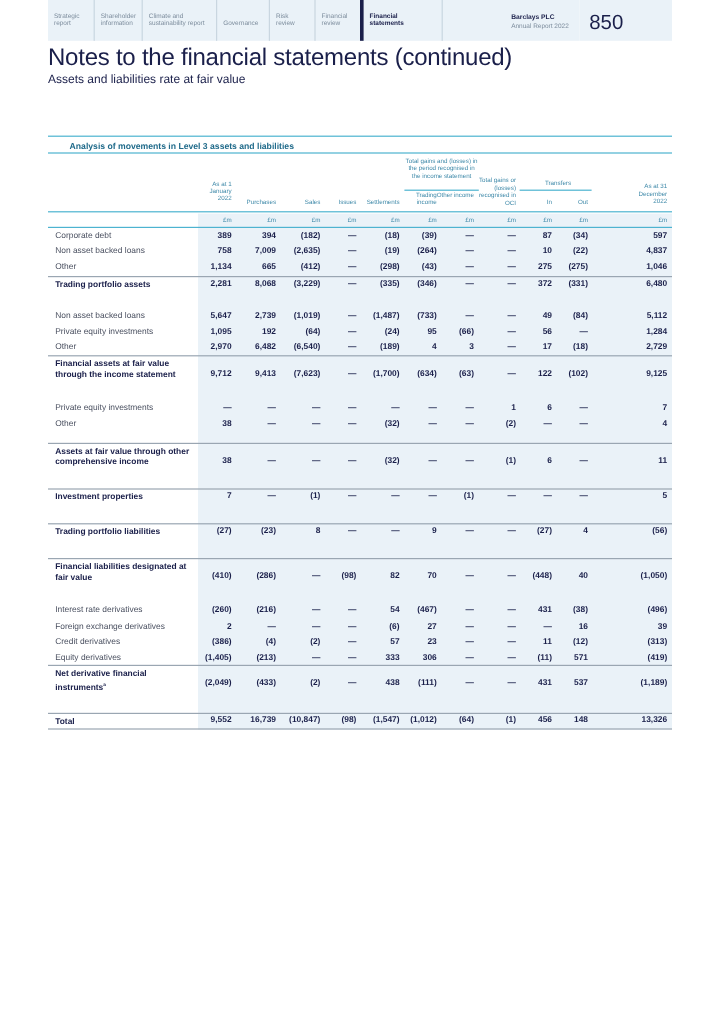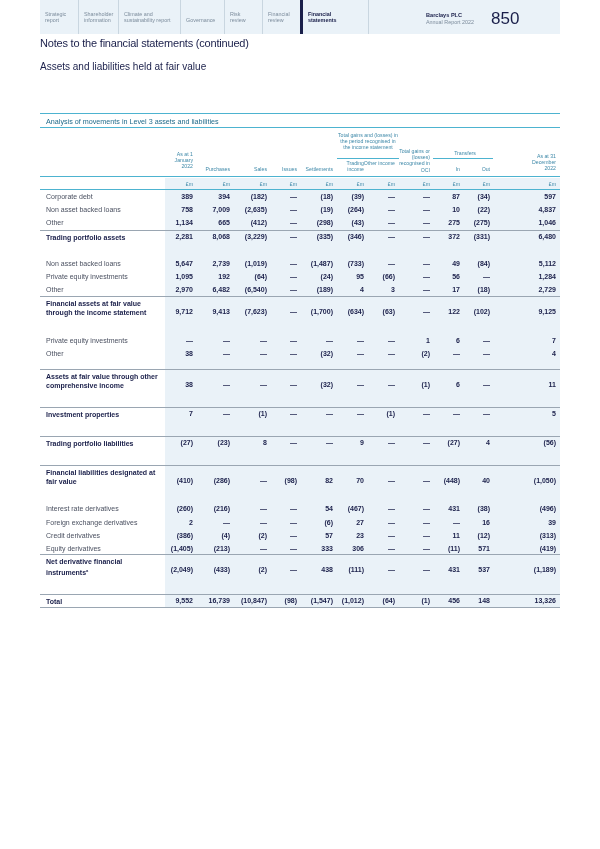--- a/index.html
+++ b/index.html
@@ -6,24 +6,24 @@
   body { width: 600px; height: 849px; background: #ffffff; font-family: "Liberation Sans", sans-serif; color: #1a1f4a; position: relative; overflow: hidden; }
   .topnav { position: absolute; left: 40px; top: 0; width: 443px; height: 34px; background: #eaf2f8; display: flex; }
   .navitem { border-left: 1px solid #c9d6e0; padding: 11px 5px 0 5px; font-size: 5.4px; line-height: 6.4px; color: #7c8c9c; box-sizing: border-box; height: 34px; }
   .navitem:first-child { border-left: none; }
   .navitem.active { color: #1a1f4a; font-weight: bold; border-left: 3px solid #1a1f4a; }
   .navitem.gov { padding-top: 17px; }
   .brand { position: absolute; left: 483px; top: 0; width: 77px; height: 34px; background: #eaf2f8; }
   .brand-name { position: absolute; left: -57px; top: 12px; font-size: 5.6px; font-weight: bold; color: #1a1f4a; width: 60px; }
   .brand-sub { position: absolute; left: -57px; top: 19px; font-size: 5.4px; color: #7c8c9c; width: 60px; }
   .pagenum { position: absolute; left: 8px; top: 9px; font-size: 17px; color: #1a1f4a; }
-  .title { position: absolute; left: 40px; top: 37px; font-size: 11px; color: #1a1f4a; letter-spacing: -0.2px; }
+  .title { position: absolute; left: 40px; top: 37px; font-size: 20px; color: #1a1f4a; letter-spacing: -0.2px; }
   .subtitle { position: absolute; left: 40px; top: 61px; font-size: 10px; color: #1a1f4a; }
   .section-rule { position: absolute; left: 40px; width: 520px; height: 1px; background: #4db3d0; }
-  .section-title { position: absolute; left: 46px; top: 117px; font-size: 7.2px; font-weight: normal; color: #1f6a8a; }
+  .section-title { position: absolute; left: 58px; top: 117px; font-size: 7.2px; font-weight: bold; color: #1f6a8a; }
   .shade { position: absolute; left: 165px; top: 178px; width: 395px; height: 430px; background: #eaf2f8; }
   .colhdr { position: absolute; font-size: 5.2px; line-height: 6.2px; color: #3d88a8; text-align: right; }
   .grouphdr { position: absolute; font-size: 5.2px; line-height: 6.2px; color: #3d88a8; text-align: center; }
   .hline { position: absolute; height: 1px; background: #4db3d0; }
   .hline.grey { background: #9aa6b2; }
   .row { position: absolute; left: 40px; width: 520px; font-size: 7px; }
   .row .lbl { position: absolute; left: 6px; color: #4a5060; font-weight: normal; }
   .row.bold .lbl { font-weight: bold; color: #1a1f4a; line-height: 9px; }
   .row .v { position: absolute; text-align: right; font-weight: bold; color: #1a1f4a; width: 40px; }
   .unit { position: absolute; font-size: 5.2px; color: #3d88a8; text-align: right; width: 40px; }
@@ -63,21 +63,21 @@
     </div>
     <div class="navitem" style="flex: 1 1 0%;"></div>
   </div>
 <div class="brand">
   <div class="brand-name">Barclays PLC</div>
   <div class="brand-sub">Annual Report 2022</div>
   <div class="pagenum">850</div>
 </div>
 
 <div class="title">Notes to the financial statements (continued)</div>
-<div class="subtitle">Assets and liabilities held at fair value</div>
+<div class="subtitle">Assets and liabilities rate at fair value</div>
 
 <div class="section-rule" style="top:113px"></div>
 <div class="section-title">Analysis of movements in Level 3 assets and liabilities</div>
 <div class="section-rule" style="top:127px"></div>
 
 <div class="shade"></div>
 
 <div id="table">
     <div class="grouphdr" style="left:338px;top:132px;width:60px;">Total gains and (losses) in the period recognised in the income statement</div>
     <div class="hline" style="left:337px;top:158px;width:62px;"></div>

